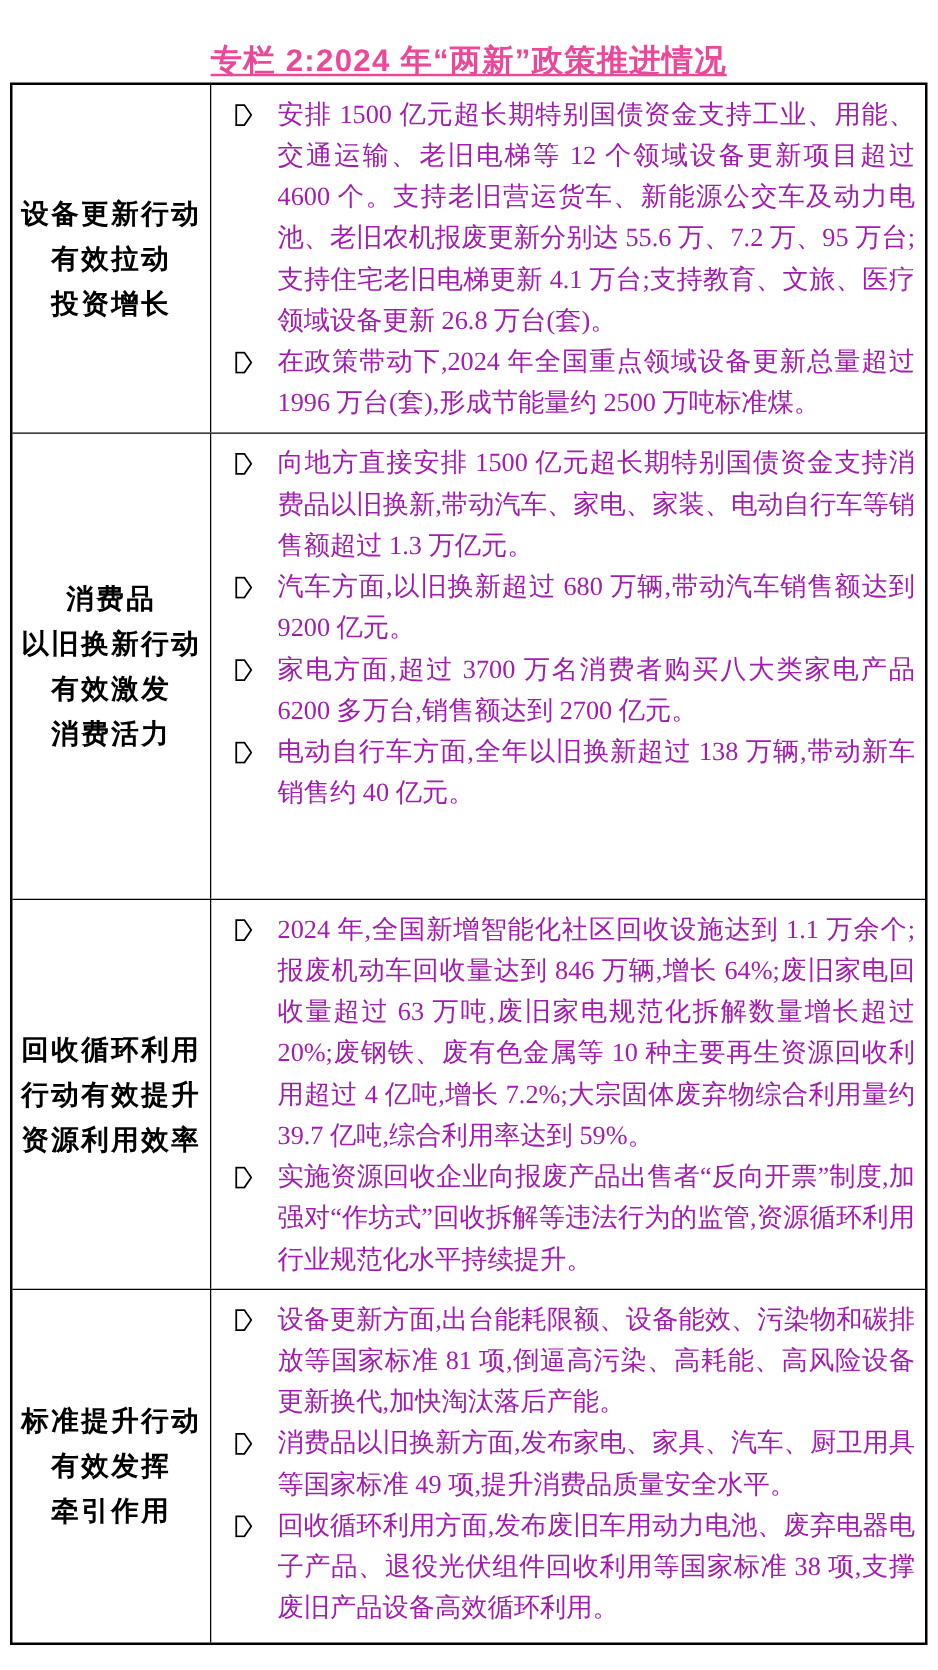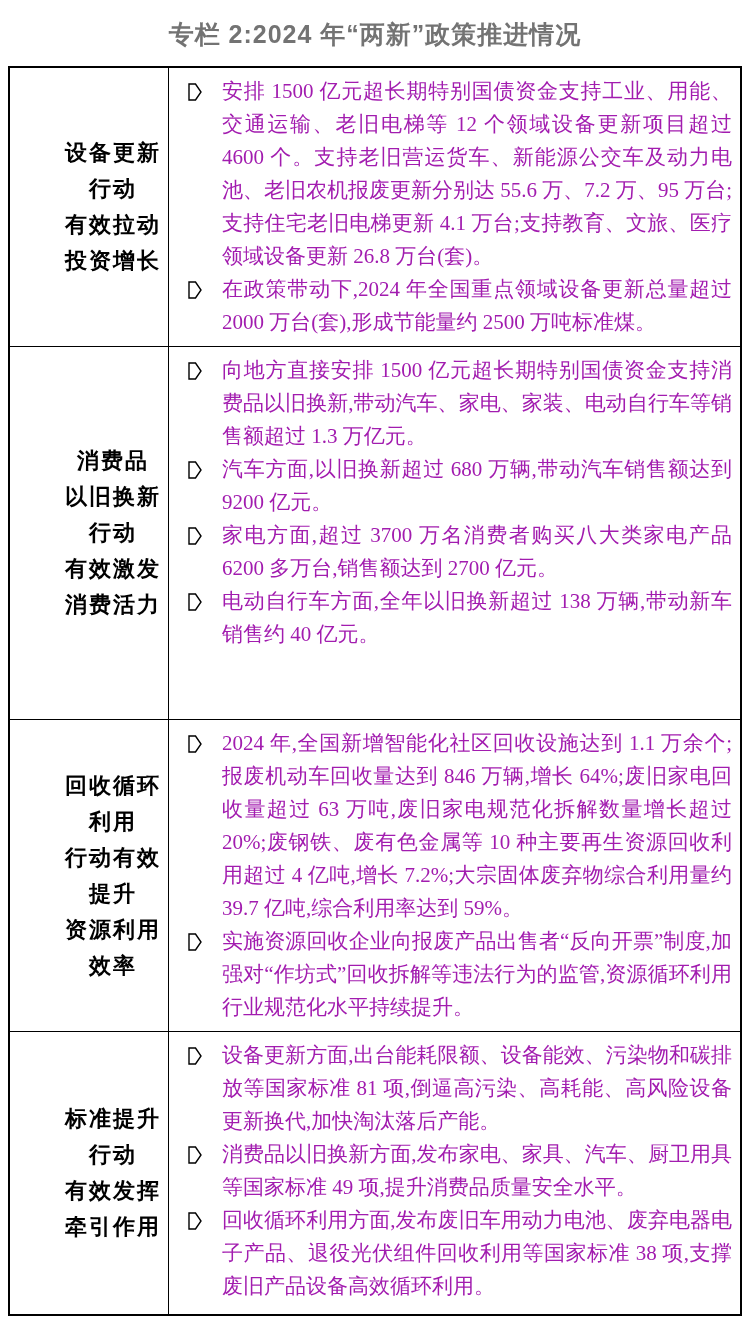--- a/index.html
+++ b/index.html
@@ -9,27 +9,28 @@
     color: #000000;
   }
   body {
     width: 750px;
     height: 1336px;
     position: relative;
     font-family: "Liberation Serif", serif;
   }
   .doc-title {
     margin: 0;
-    padding-top: 18px;
+    padding-top: 32px;
     text-align: center;
     font-family: "Liberation Sans", sans-serif;
     font-weight: bold;
     font-size: 25px;
     letter-spacing: 1px;
-    color: #737373;
+    color: #ec4899;
+    text-decoration: underline;
   }
   .panel {
     position: absolute;
     left: 8px;
     top: 66px;
     width: 734px;
     border: 2px solid #000000;
     box-sizing: border-box;
     background: #ffffff;
   }
@@ -55,21 +56,20 @@
     text-align: center;
   }
   .label-text {
     font-family: "Liberation Sans", sans-serif;
     font-weight: bold;
     font-size: 22px;
     line-height: 36px;
     letter-spacing: 2px;
     white-space: pre-line;
     color: #000000;
-    margin-left: 48px;
   }
   .content-cell {
     flex: 1 1 auto;
     padding: 7px 8px 7px 0;
     box-sizing: border-box;
   }
   .bullet {
     display: flex;
     align-items: flex-start;
   }
@@ -112,21 +112,21 @@
             </svg>
           </span>
           <span class="bullet-text">安排 1500 亿元超长期特别国债资金支持工业、用能、交通运输、老旧电梯等 12 个领域设备更新项目超过 4600 个。支持老旧营运货车、新能源公交车及动力电池、老旧农机报废更新分别达 55.6 万、7.2 万、95 万台;支持住宅老旧电梯更新 4.1 万台;支持教育、文旅、医疗领域设备更新 26.8 万台(套)。</span>
         </div>
         <div class="bullet">
           <span class="bullet-marker">
             <svg width="14" height="18" viewBox="0 0 14 18" xmlns="http://www.w3.org/2000/svg">
               <polygon points="1,1 7.5,1 13,9 7.5,17 1,17" fill="#ffffff" stroke="#000000" stroke-width="1.4"></polygon>
             </svg>
           </span>
-          <span class="bullet-text">在政策带动下,2024 年全国重点领域设备更新总量超过 2000 万台(套),形成节能量约 2500 万吨标准煤。</span>
+          <span class="bullet-text">在政策带动下,2024 年全国重点领域设备更新总量超过 1996 万台(套),形成节能量约 2500 万吨标准煤。</span>
         </div>
       </div>
     </div>
     <div class="row">
       <div class="label-cell">
         <div class="label-text">消费品
 以旧换新行动
 有效激发
 消费活力</div>
       </div>

